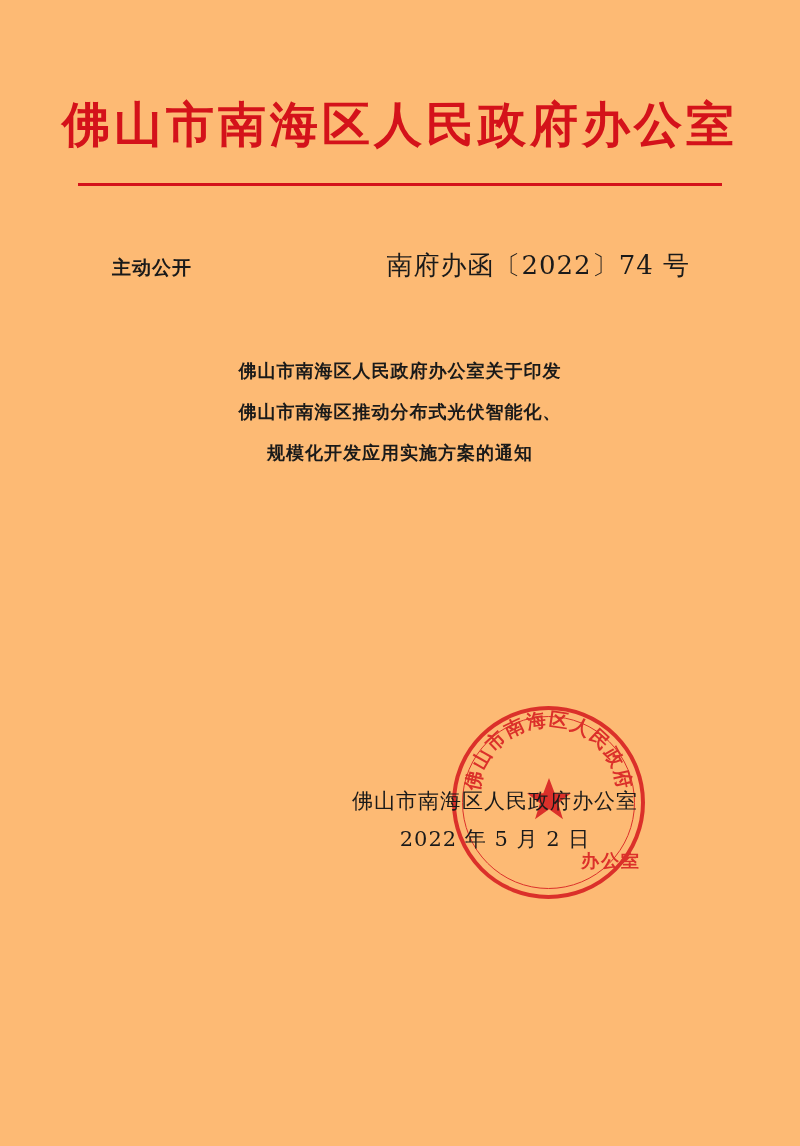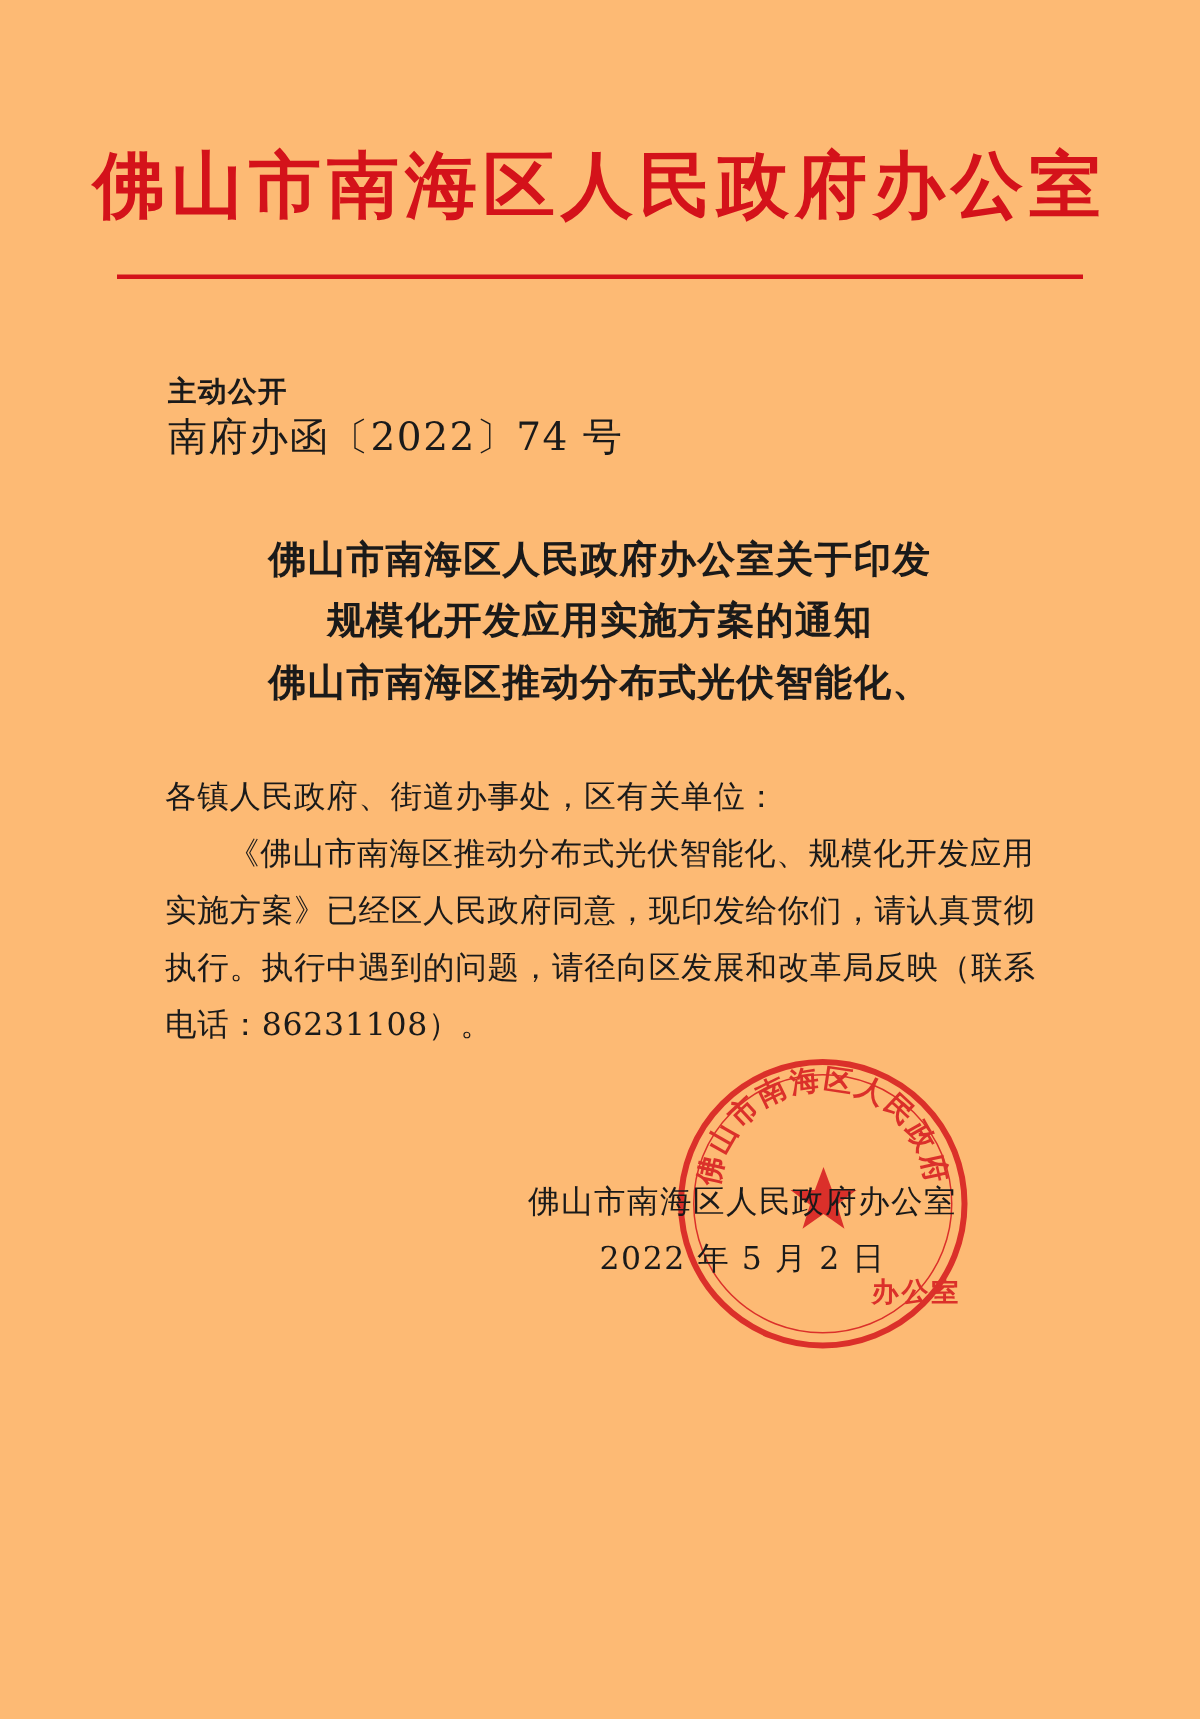--- a/index.html
+++ b/index.html
@@ -52,42 +52,42 @@
   .doc-meta {
     position: absolute;
     top: 248px;
     left: 112px;
     width: 578px;
     display: flex;
     justify-content: space-between;
     align-items: baseline;
     font-size: 20px;
     letter-spacing: 1px;
-    flex-direction: column;
   }
   .doc-meta .left {
     font-weight: bold;
     font-family: "DejaVu Sans", "Liberation Sans", sans-serif;
     font-size: 19px;
   }
   .doc-meta .right {
     font-size: 26px;
   }
 
   
   .doc-title {
     position: absolute;
     top: 352px;
     left: 100px;
     width: 600px;
     text-align: center;
     font-weight: bold;
-    font-size: 25px;
+    font-size: 18px;
     line-height: 41px;
     letter-spacing: 1px;
+    font-family: Liberation Mono, monospace;
   }
   .doc-title div { white-space: nowrap; }
 
   
   .body-block {
     position: absolute;
     top: 512px;
     left: 110px;
     width: 600px;
     font-size: 21px;
@@ -171,28 +171,24 @@
   </div>
   <div class="masthead-rule"></div>
 
   <div class="doc-meta">
     <div class="left">主动公开</div>
     <div class="right">南府办函〔2022〕74 号</div>
   </div>
 
   <div class="doc-title">
     <div>佛山市南海区人民政府办公室关于印发</div>
+    <div>佛山市南海区推动分布式光伏智能化、</div>
     <div>规模化开发应用实施方案的通知</div>
-    <div>佛山市南海区推动分布式光伏智能化、</div>
-  </div>
-
-  <div class="body-block">
-    <p>各镇人民政府、街道办事处，区有关单位：</p>
-    <p class="indent">《佛山市南海区推动分布式光伏智能化、规模化开发应用实施方案》已经区人民政府同意，现印发给你们，请认真贯彻执行。执行中遇到的问题，请径向区发展和改革局反映（联系电话：86231108）。</p>
-  </div>
+  </div>
+
 
   <div class="seal">
     <div class="inner-ring"></div>
     <svg class="seal-arc-text" viewBox="0 0 185 185">
       <defs>
         <path id="arcpath" d="M 26,108 A 70,70 0 1 1 159,108" fill="none"></path>
       </defs>
       <text>
         <textPath href="#arcpath" startOffset="50%" text-anchor="middle" id="seal-arc-label">佛山市南海区人民政府</textPath>
       </text>

